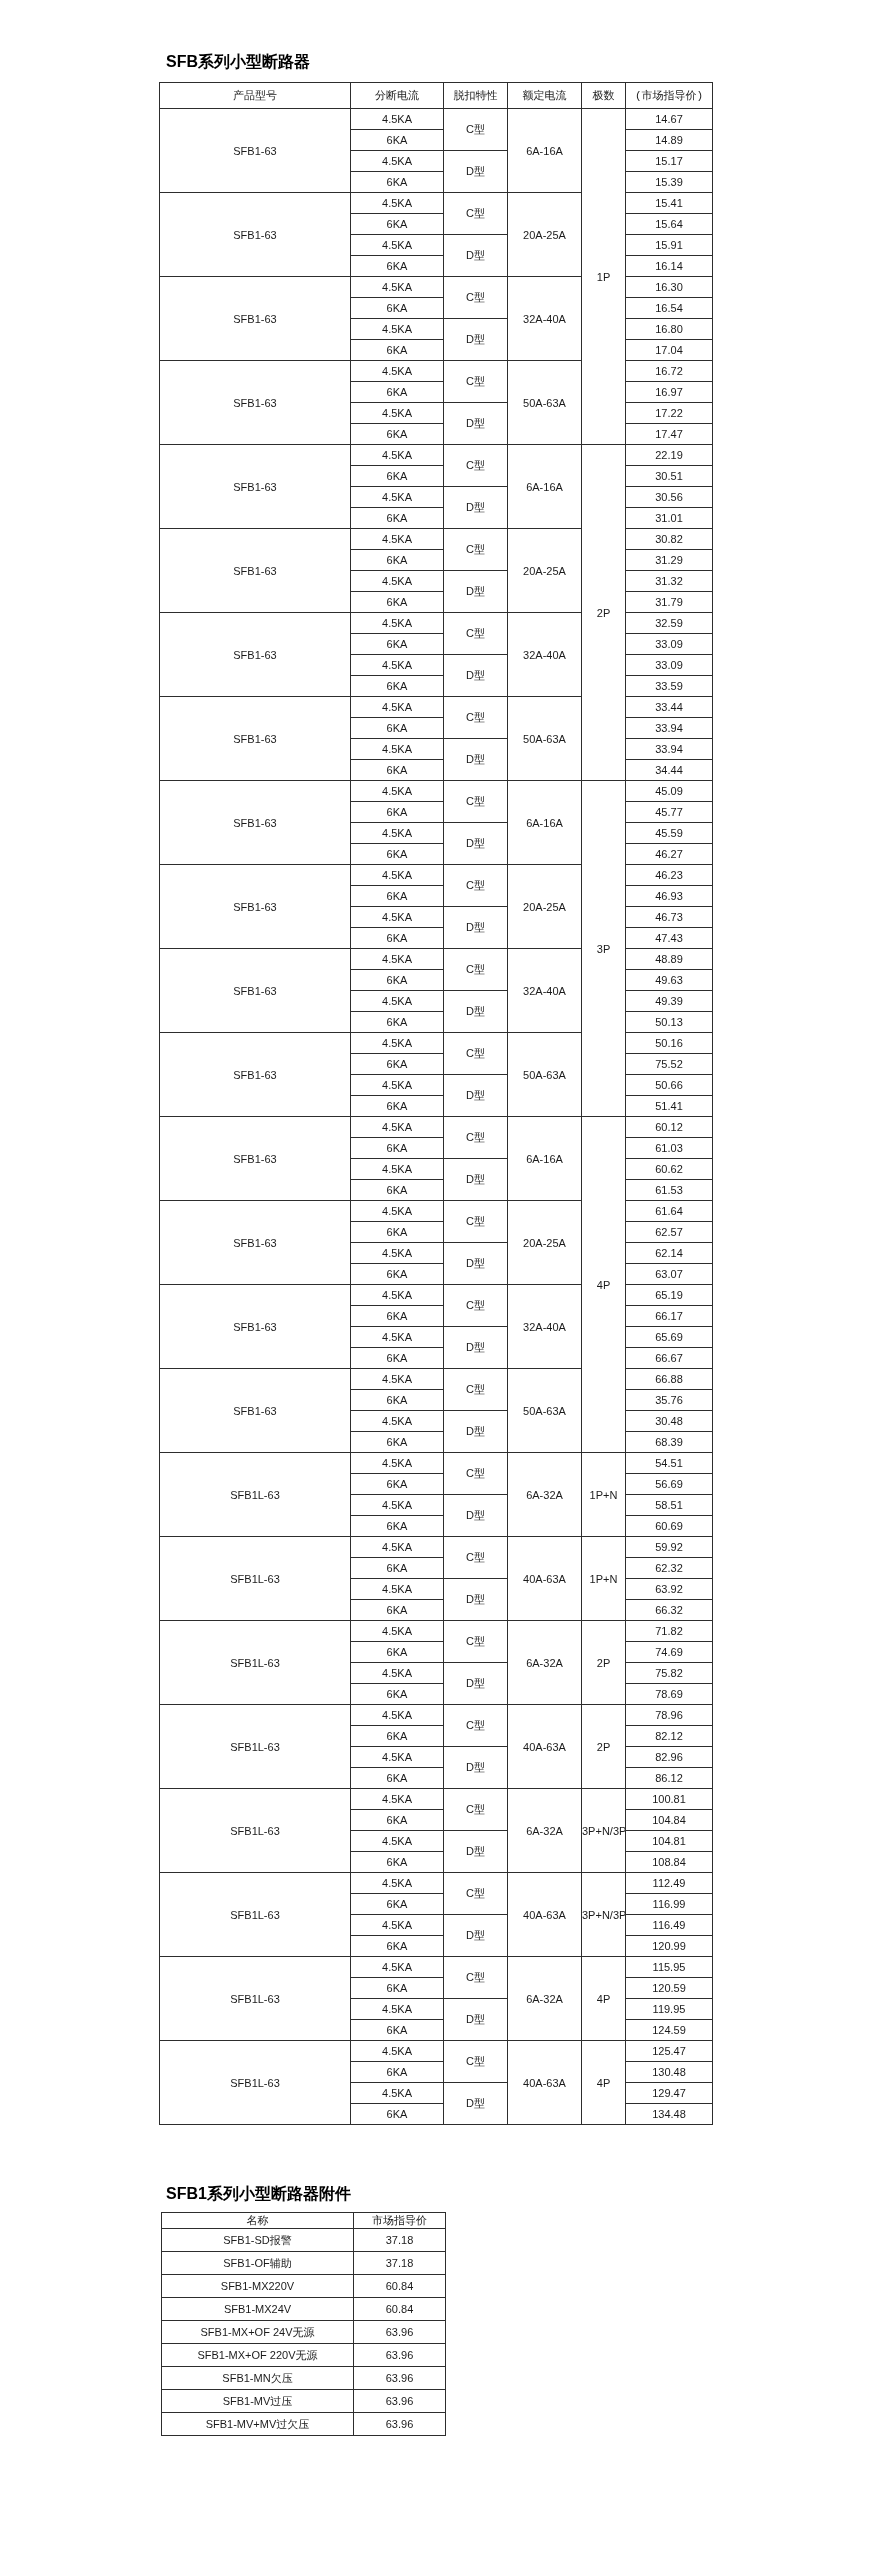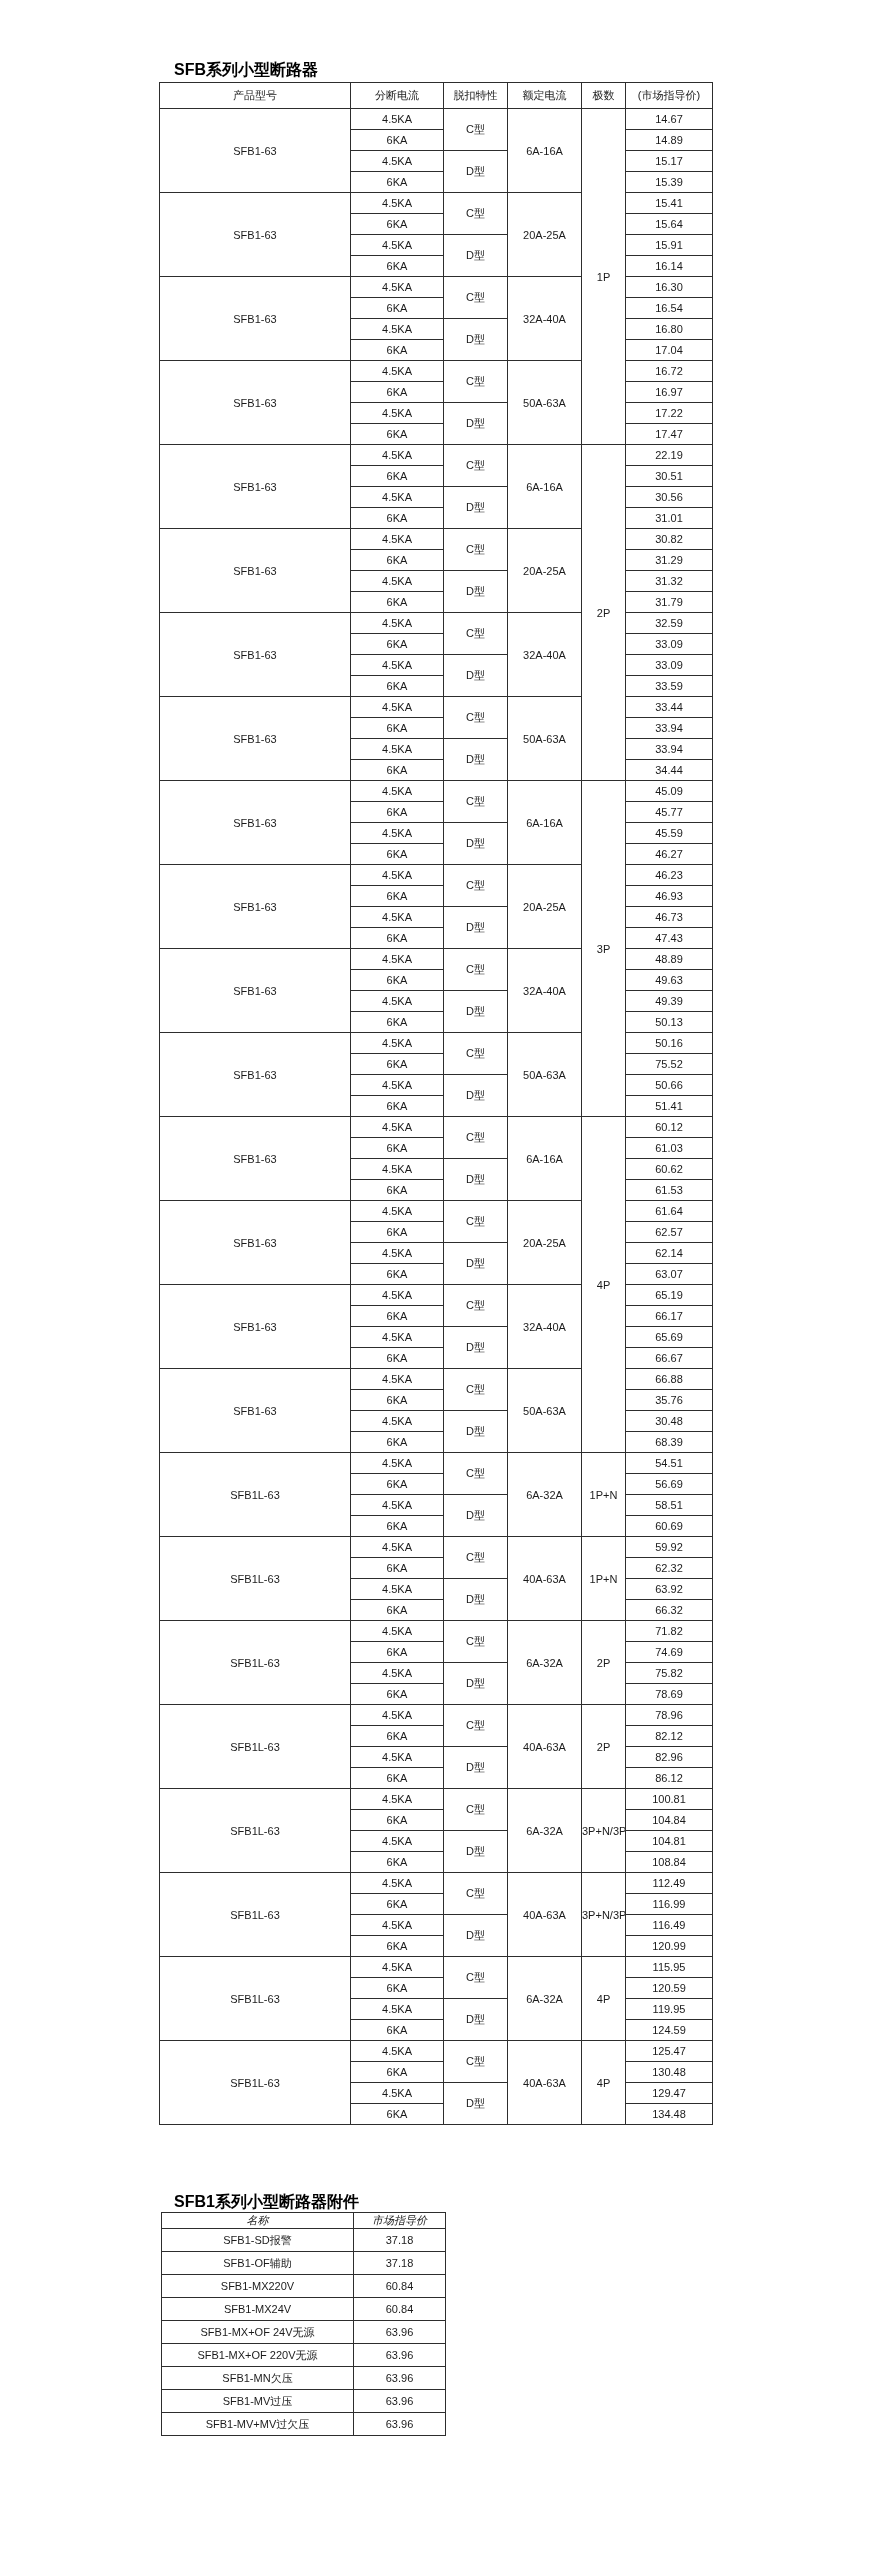--- a/index.html
+++ b/index.html
@@ -6,21 +6,21 @@
   .canvas{
     position:relative;
     width:873px;
     height:2576px;
     background:#ffffff;
     font-family:"Liberation Sans","DejaVu Sans",sans-serif;
     color:#1b1b1b;
   }
   .tbl-title{
     position:absolute;
-    margin:12px;
+    margin:4px;
     font-size:16px;
     line-height:22px;
     font-weight:700;
     color:#000000;
     white-space:nowrap;
   }
   #title1{left:162px;top:47px;}
   #title2{left:162px;top:2179px;}
   table.grid{
     position:absolute;
@@ -33,23 +33,23 @@
     border:0.7px solid #2d2d2d;
     text-align:center;
     vertical-align:middle;
     font-size:11px;
     font-weight:400;
     color:#1b1b1b;
     padding:0;
     overflow:hidden;
     white-space:nowrap;
   }
-  #main-table thead tr{height:26px;}
+  #main-table thead tr{height:26px;font-family:Liberation Mono, monospace;}
   #main-table tbody tr{height:21px;}
-  #acc-table thead tr{height:15px;font-style:italic;}
+  #acc-table thead tr{height:15px;}
   #acc-table tbody tr{height:23px;}
 </style>
 </head>
 <body>
 
 <div class="canvas">
   <h1 class="tbl-title" id="title1">SFB系列小型断路器</h1>
 
   <table class="grid" id="main-table">
       <colgroup>

